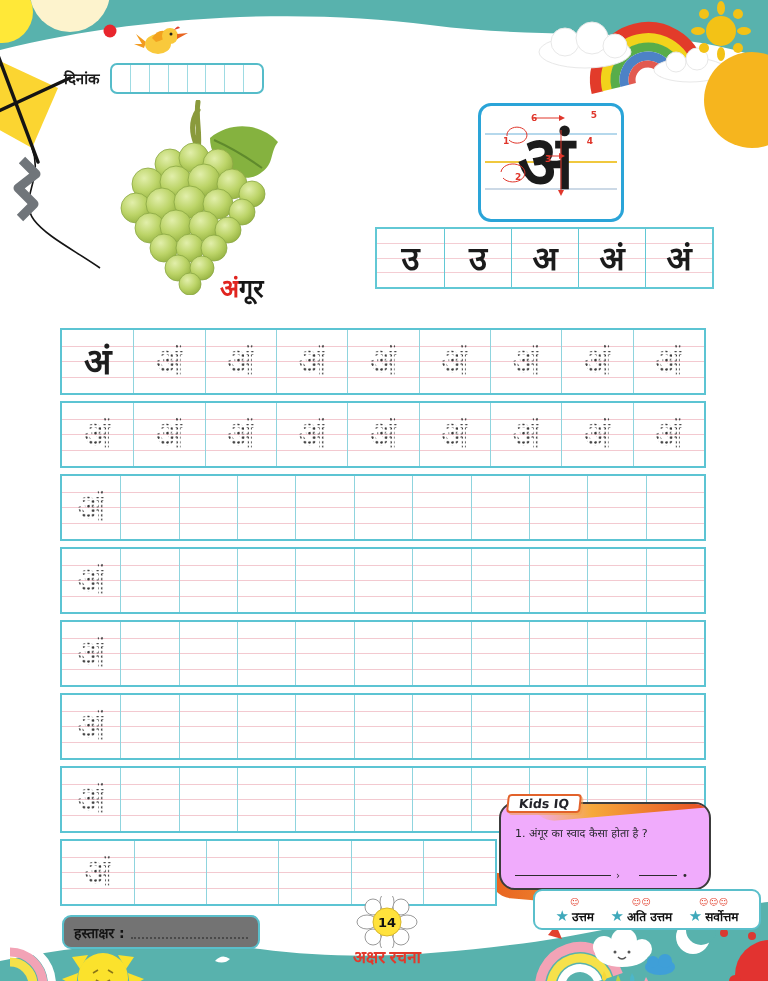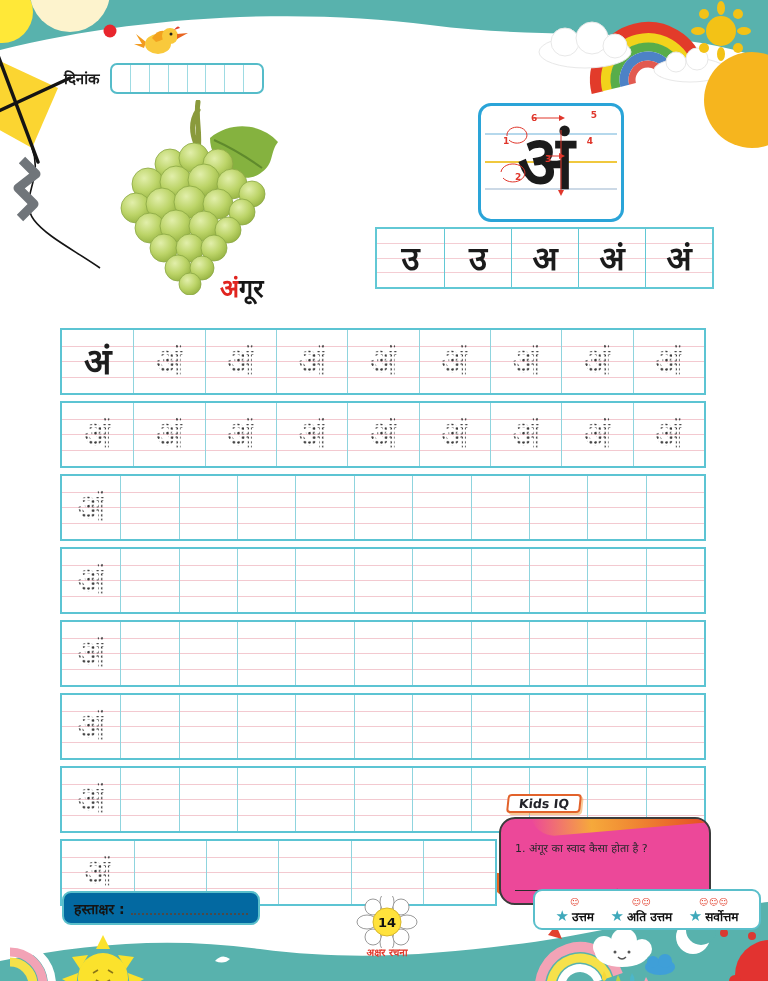--- a/index.html
+++ b/index.html
@@ -61,43 +61,43 @@
          background-size:4.6px 4.6px;
          -webkit-background-clip:text;background-clip:text;
          -webkit-text-fill-color:transparent;}
 
   
   #kidsiq{left:499px;top:794px;width:214px;height:104px;}
   #kidsiq-tab{position:absolute;left:8px;top:0;z-index:2;background:#fff;
               border:2px solid #e2622b;border-radius:4px;padding:0 10px;
               font-size:12.5px;font-weight:bold;color:#23232a;transform:skewX(-6deg);
               box-shadow:2px 2px 0 rgba(240,160,70,.55);}
-  #kidsiq-body{position:absolute;left:0;top:23px;width:208px;height:84px;background:#ec4899;
+  #kidsiq-body{position:absolute;left:0;top:8px;width:208px;height:84px;background:#f0abfc;
                border:2.5px solid #3c3c3c;border-radius:16px;overflow:hidden;}
   #kidsiq-body::before{content:"";position:absolute;top:-14px;left:30px;width:200px;height:24px;
                background:linear-gradient(90deg,rgba(246,169,59,0),#f6a93b 30%,#e23b1f);
                border-radius:0 0 10px 60px;transform:rotate(-5deg);}
   #kidsiq-swoosh{position:absolute;left:-10px;top:84px;width:130px;height:24px;z-index:-1;
                background:linear-gradient(90deg,#e8611f,#f2a23c);
                border-radius:4px 0 30px 50px;transform:rotate(5deg);}
   #kidsiq-questions{position:absolute;left:14px;top:20px;right:6px;font-size:11px;
                line-height:1.85;color:#27272c;}
   #kidsiq-footer{position:absolute;left:14px;bottom:7px;right:14px;display:flex;
                align-items:center;gap:5px;color:#2c2c2c;font-size:10px;}
   .iq-line{border-top:1.5px solid #2c2c2c;}
   .iq-line.l1{width:96px;}.iq-line.l2{width:38px;margin-left:14px;}
 
   
-  #sign-box{left:62px;top:891px;width:198px;height:34px;border:2px solid #5abfcb;border-radius:9px;
-            background:#0369a1;display:flex;align-items:center;padding:0 10px;box-sizing:border-box;z-index:3;}
+  #sign-box{left:62px;top:915px;width:198px;height:34px;border:2px solid #5abfcb;border-radius:9px;
+            background:#737373;display:flex;align-items:center;padding:0 10px;box-sizing:border-box;z-index:3;}
   #sign-label{font-size:14px;font-weight:bold;color:#141414;white-space:nowrap;}
   #sign-line{flex:1;margin-left:6px;border-bottom:2px dotted #4a4a4a;height:12px;}
 
   #flower-wrap{left:347px;top:896px;width:80px;text-align:center;z-index:3;}
-  #series-title{font-size:10px;font-weight:bold;color:#e2392c;margin-top:-3px;}
+  #series-title{font-size:17px;font-weight:bold;color:#e2392c;margin-top:-3px;font-family:Liberation Serif, serif;}
 
   #rating-box{left:533px;top:889px;width:228px;height:41px;background:#fff;border:2px solid #5abfcb;
               border-radius:9px;display:flex;align-items:flex-end;justify-content:space-evenly;
               padding:2px 4px 4px;box-sizing:border-box;z-index:3;}
   .rating{display:flex;flex-direction:column;align-items:center;line-height:1;}
   .smileys{font-size:9px;color:#e2402e;letter-spacing:.5px;height:11px;}
   .r-main{display:flex;align-items:center;gap:3px;}
   .r-star{color:#3fa9bb;font-size:15px;}
   .r-label{font-size:12px;font-weight:bold;color:#101010;white-space:nowrap;}
 </style>

